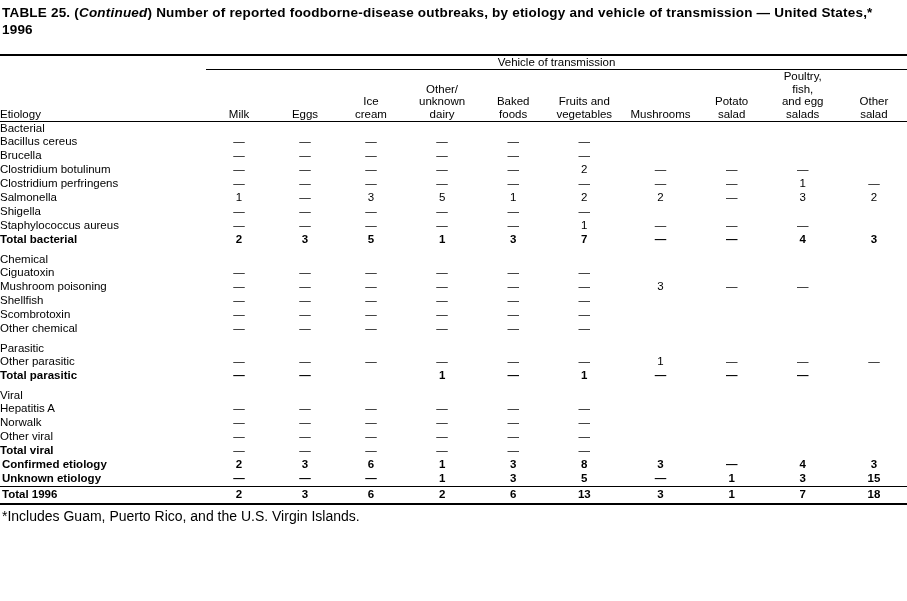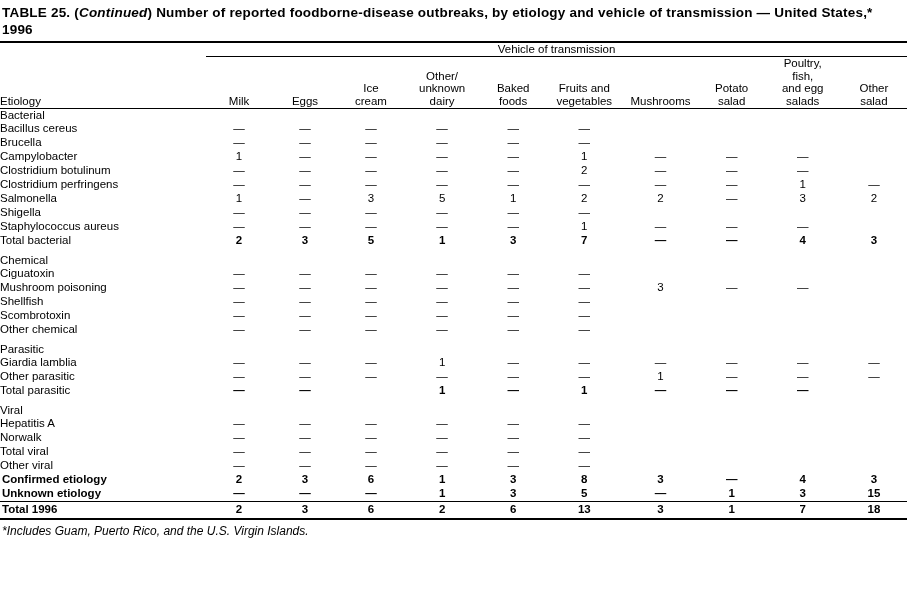--- a/index.html
+++ b/index.html
@@ -18,21 +18,21 @@
     position: relative;
     width: 907px;
     height: 601px;
     padding: 0;
     box-sizing: border-box;
   }
   .title {
     font-size: 13.5px;
     font-weight: bold;
     line-height: 17px;
-    padding: 4px 6px 2px 2px;
+    padding: 4px 6px 15px 2px;
     letter-spacing: 0.2px;
     border-radius: 10px;
   }
   .title .ital {
     font-style: italic;
     font-weight: bold;
   }
   .rule-top {
     border-top: 2px solid #000;
     margin: 1px 0 0 0;
@@ -95,21 +95,21 @@
     height: 14px;
     line-height: 14px;
   }
   .lbl {
     text-align: left;
     padding-left: 14px;
     font-size: 11.5px;
     white-space: nowrap;
   }
   .lbl.ital { }
-  .lbl.bold { font-weight: normal; margin-left: 22px; }
+  .lbl.bold { font-weight: bold; margin-left: 22px; }
   .lbl.flush { padding-left: 2px; font-weight: bold; }
   .val {
     text-align: center;
     font-size: 11.5px;
   }
   .val.bold { font-weight: bold; }
   .spacer td { height: 7px; line-height: 7px; font-size: 0; }
   .rule-row td {
     border-bottom: 1px solid #000;
     height: 1px;
@@ -118,24 +118,23 @@
     padding: 0;
   }
   .rule-row-thick td {
     border-bottom: 2px solid #000;
     height: 2px;
     font-size: 0;
     line-height: 0;
     padding: 0;
   }
   .footnote {
-    font-size: 12px;
+    font-size: 14px;
     padding: 5px 2px 0 2px;
     line-height: 13px;
-    font-style: italic;
   }
 </style>
 </head>
 <body>
 
 <div class="page">
 
   <div class="title">
     <span>TABLE 25. (</span><span class="ital">Continued</span><span>) Number of reported foodborne-disease  outbreaks, by etiology and vehicle of transmission — United States,* 1996</span>
   </div>
@@ -240,33 +239,20 @@
       <td class="val">—</td>
       <td class="val">—</td>
       <td class="val">—</td>
       <td class="val">—</td>
       <td class="val"></td>
       <td class="val"></td>
       <td class="val"></td>
       <td class="val"></td>
     </tr>
     <tr class="row">
-      <td class="lbl ital">Campylobacter</td>
-      <td class="val">1</td>
-      <td class="val">—</td>
-      <td class="val">—</td>
-      <td class="val">—</td>
-      <td class="val">—</td>
-      <td class="val">1</td>
-      <td class="val">—</td>
-      <td class="val">—</td>
-      <td class="val">—</td>
-      <td class="val"></td>
-    </tr>
-    <tr class="row">
       <td class="lbl ital">Clostridium botulinum</td>
       <td class="val">—</td>
       <td class="val">—</td>
       <td class="val">—</td>
       <td class="val">—</td>
       <td class="val">—</td>
       <td class="val">2</td>
       <td class="val">—</td>
       <td class="val">—</td>
       <td class="val">—</td>
@@ -416,33 +402,20 @@
     <tr class="spacer">
           <td colspan="11"></td>
         </tr>
 
     <tr>
       <td class="grp">Parasitic</td>
       <td colspan="10"></td>
     </tr>
 
     <tr class="row">
-      <td class="lbl ital">Giardia lamblia</td>
-      <td class="val">—</td>
-      <td class="val">—</td>
-      <td class="val">—</td>
-      <td class="val">1</td>
-      <td class="val">—</td>
-      <td class="val">—</td>
-      <td class="val">—</td>
-      <td class="val">—</td>
-      <td class="val">—</td>
-      <td class="val">—</td>
-    </tr>
-    <tr class="row">
       <td class="lbl">Other parasitic</td>
       <td class="val">—</td>
       <td class="val">—</td>
       <td class="val">—</td>
       <td class="val">—</td>
       <td class="val">—</td>
       <td class="val">—</td>
       <td class="val">1</td>
       <td class="val">—</td>
       <td class="val">—</td>
@@ -491,34 +464,34 @@
       <td class="val">—</td>
       <td class="val">—</td>
       <td class="val">—</td>
       <td class="val">—</td>
       <td class="val"></td>
       <td class="val"></td>
       <td class="val"></td>
       <td class="val"></td>
     </tr>
     <tr class="row">
+      <td class="lbl">Other viral</td>
+      <td class="val">—</td>
+      <td class="val">—</td>
+      <td class="val">—</td>
+      <td class="val">—</td>
+      <td class="val">—</td>
+      <td class="val">—</td>
+      <td class="val"></td>
+      <td class="val"></td>
+      <td class="val"></td>
+      <td class="val"></td>
+    </tr>
+    <tr class="row">
       <td class="lbl bold">Total viral</td>
-      <td class="val">—</td>
-      <td class="val">—</td>
-      <td class="val">—</td>
-      <td class="val">—</td>
-      <td class="val">—</td>
-      <td class="val">—</td>
-      <td class="val"></td>
-      <td class="val"></td>
-      <td class="val"></td>
-      <td class="val"></td>
-    </tr>
-    <tr class="row">
-      <td class="lbl">Other viral</td>
       <td class="val">—</td>
       <td class="val">—</td>
       <td class="val">—</td>
       <td class="val">—</td>
       <td class="val">—</td>
       <td class="val">—</td>
       <td class="val"></td>
       <td class="val"></td>
       <td class="val"></td>
       <td class="val"></td>

